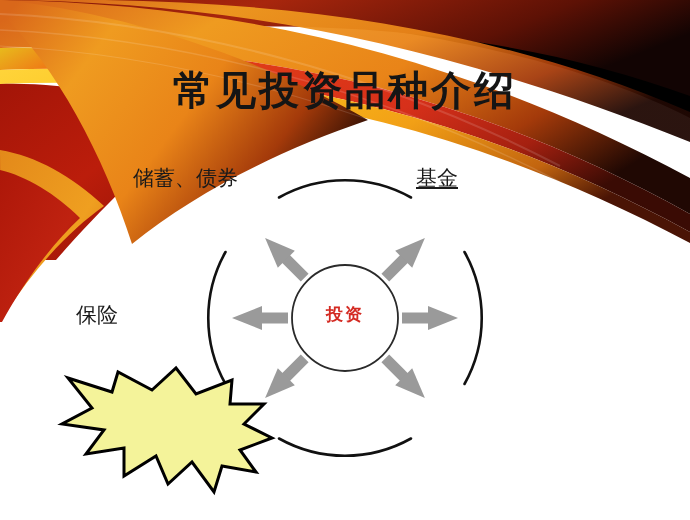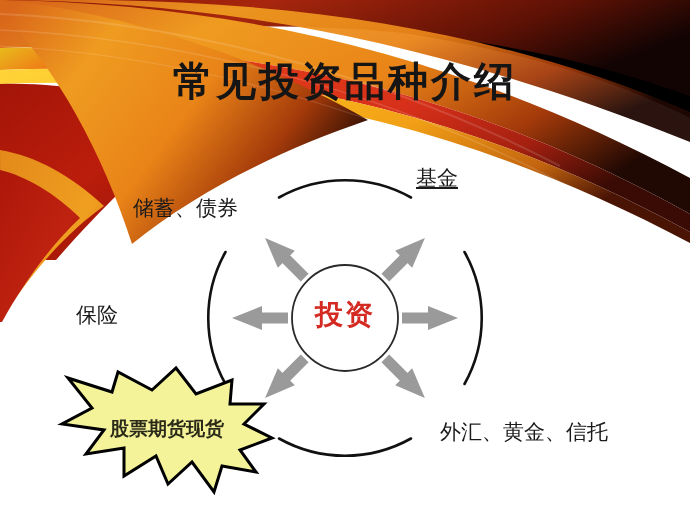--- a/index.html
+++ b/index.html
@@ -4,39 +4,39 @@
 <style>
   html,body{margin:0;padding:0;background:#ffffff;}
   body{width:690px;height:520px;overflow:hidden;
        font-family:"Liberation Serif","DejaVu Serif",serif;}
   #slide{position:relative;width:690px;height:520px;background:#ffffff;overflow:hidden;}
 
   
   #deco{position:absolute;left:0;top:0;width:690px;height:260px;}
 
   
-  #title{position:absolute;left:0;top:55px;width:690px;text-align:center;
+  #title{position:absolute;left:0;top:64px;width:690px;text-align:center;
          font-family:"Liberation Serif","DejaVu Serif",serif;
          font-weight:bold;font-size:40px;color:#151515;letter-spacing:3px;
          line-height:54px;white-space:nowrap;}
 
   
   #diagram{position:absolute;left:0;top:0;width:690px;height:520px;}
 
   .lbl{position:absolute;font-family:"Liberation Serif","DejaVu Serif",serif;
        font-size:21px;color:#1a1a1a;line-height:27px;white-space:nowrap;}
-  #lbl-savings{left:133px;top:165px;margin-top:30px;}
+  #lbl-savings{left:133px;top:165px;}
   #lbl-fund{left:416px;top:165px;text-decoration:underline;}
   #lbl-insurance{left:76px;top:302px;font-family:Liberation Serif, serif;}
   #lbl-realestate{left:508px;top:296px;white-space:normal;width:176px;}
   #lbl-forex{left:440px;top:419px;}
 
   #center-text{position:absolute;left:300px;top:299px;width:90px;text-align:center;
                font-family:"Liberation Serif","DejaVu Serif",serif;
-               font-weight:bold;font-size:28px;color:#d42a22;letter-spacing:2px;
+               font-weight:bold;font-size:17px;color:#d42a22;letter-spacing:2px;
                line-height:32px;white-space:nowrap;}
 
   #burst-text{position:absolute;left:92px;top:417px;width:150px;text-align:center;
               font-family:"Liberation Serif","DejaVu Serif",serif;
               font-weight:bold;font-size:19px;color:#2b2a18;letter-spacing:0px;
               line-height:24px;white-space:nowrap;}
 </style>
 </head>
 <body>
 
@@ -233,19 +233,17 @@
       "></polygon>
   </svg>
 
   <div class="lbl" id="lbl-savings">储蓄、债券</div>
 
   <div class="lbl" id="lbl-fund">基金</div>
 
   <div class="lbl" id="lbl-insurance">保险</div>
 
 
-  <div class="lbl" id="lbl-forex">外汇、黄金、信托</div>
 
   <div id="center-text">投资</div>
 
-  <div id="burst-text">股票期货现货</div>
 
 </div>
 
 </body></html>

